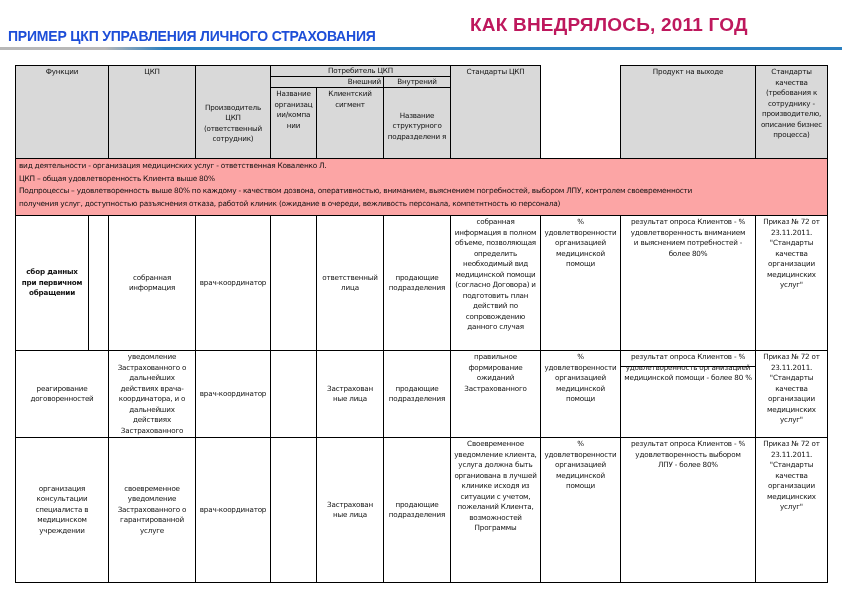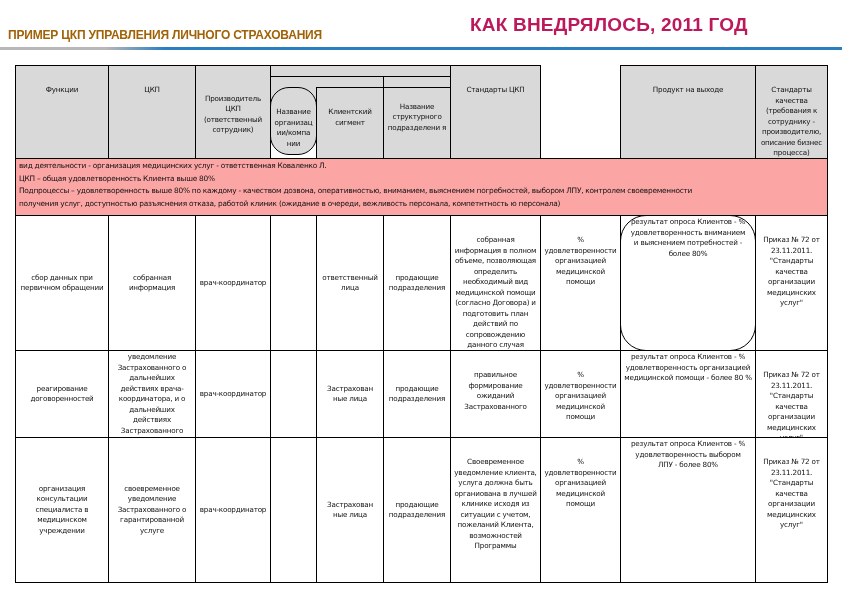--- a/index.html
+++ b/index.html
@@ -1,28 +1,28 @@
 <!DOCTYPE html>
 <html><head>
 <meta charset="utf-8">
 <style>
   html, body { margin:0; padding:0; }
   body { width:842px; height:595px; background:#ffffff; position:relative; overflow:hidden;
          font-family:"Liberation Sans", sans-serif; }
-  .title-left { position:absolute; left:8px; top:28px; font-size:12px; font-weight:bold; color:#a16207;
+  .title-left { position:absolute; left:8px; top:28px; font-size:14px; font-weight:bold; color:#1d4ed8;
                 letter-spacing:-0.2px; }
   .title-right { position:absolute; left:470px; top:14px; font-size:19px; font-weight:bold; color:#be185d;
                  letter-spacing:0.2px; }
   .rule-grey { position:absolute; left:0; top:47px; width:110px; height:3px; background:#b8b8b8; }
   .rule-blue { position:absolute; left:105px; top:47px; width:737px; height:3px;
                background:linear-gradient(to right, #b8b8b8 0px, #2a7fc0 60px, #2a7fc0 100%); }
   .tbl { position:absolute; left:15px; top:65px; width:813px; height:518px; }
   .cell { position:absolute; box-sizing:border-box; border:1px solid #000; font-size:7.2px; line-height:10.5px;
           color:#111; text-align:center; display:flex; align-items:center; justify-content:center;
-          padding:19px 2px; overflow:hidden; font-family:"DejaVu Sans", sans-serif; letter-spacing:-0.2px; }
+          padding:1px 2px; overflow:hidden; font-family:"DejaVu Sans", sans-serif; letter-spacing:-0.2px; }
   .hdr { background:#d9d9d9; }
   .top { align-items:flex-start; }
   .yellow { position:absolute; box-sizing:border-box; border:1px solid #000; background:#fca5a5;
             font-size:7.4px; line-height:12.5px; color:#111; padding:1px 3px;
             font-family:"DejaVu Sans", sans-serif; letter-spacing:-0.25px; }
   .yellow div { white-space:nowrap; }
 </style>
 </head>
 <body>
 
@@ -42,23 +42,23 @@
   <div class="cell hdr" style="left:180px;top:0;width:76px;height:108px;padding-top:10px;">
       <span>Производитель ЦКП (ответственный сотрудник)</span>
     </div>
   <div class="cell hdr" style="left:255px;top:0;width:181px;height:12px;">
       <span>Потребитель ЦКП</span>
     </div>
   <div class="cell hdr" style="left:255px;top:11px;width:114px;height:12px;justify-content:flex-end;">
       <span>Внешний</span>
     </div>
   <div class="cell hdr" style="left:368px;top:11px;width:68px;height:12px;">
-      <span>Программы</span>
+      <span>Внутрений</span>
     </div>
-  <div class="cell hdr top" style="left:255px;top:22px;width:47px;height:68px;border-radius:19px;">
+  <div class="cell hdr top" style="left:255px;top:22px;width:47px;height:80px;">
       <span>Название организац ии/компа нии</span>
     </div>
   <div class="cell hdr top" style="left:301px;top:22px;width:68px;height:72px;">
       <span>Клиентский сигмент</span>
     </div>
   <div class="cell hdr" style="left:368px;top:22px;width:68px;height:72px;padding-top:8px;">
       <span>Название структурного подразделени я</span>
     </div>
   <div class="cell hdr top" style="left:435px;top:0;width:91px;height:94px;">
       <span>Стандарты ЦКП</span>
@@ -70,21 +70,21 @@
       <span>Стандарты качества (требования к сотруднику - производителю, описание бизнес процесса)</span>
     </div>
 
   <div class="yellow" style="left:0;top:93px;width:813px;height:58px;">
     <div>вид деятельности - организация медицинских услуг - ответственная Коваленко Л.</div>
     <div>ЦКП – общая удовлетворенность Клиента выше 80%</div>
     <div>Подпроцессы – удовлетворенность выше 80% по каждому - качеством дозвона, оперативностью, вниманием, выяснением погребностей, выбором ЛПУ, контролем своевременности</div>
     <div>получения услуг, доступностью разъяснения отказа, работой клиник (ожидание в очереди, вежливость персонала, компетнтность ю персонала)</div>
   </div>
 
-  <div class="cell" style="left:0;top:150px;width:94px;height:136px;">
+  <div class="cell" style="left:0;top:150px;width:74px;height:136px;font-weight:bold;">
       <span>сбор данных при первичном обращении</span>
     </div>
   <div class="cell" style="left:93px;top:150px;width:88px;height:136px;">
       <span>собранная информация</span>
     </div>
   <div class="cell" style="left:180px;top:150px;width:76px;height:136px;">
       <span>врач-координатор</span>
     </div>
   <div class="cell" style="left:255px;top:150px;width:47px;height:136px;">
       <span></span>
@@ -94,21 +94,21 @@
     </div>
   <div class="cell" style="left:368px;top:150px;width:68px;height:136px;">
       <span>продающие подразделения</span>
     </div>
   <div class="cell top" style="left:435px;top:150px;width:91px;height:136px;">
       <span>собранная информация в полном объеме, позволяющая определить необходимый вид медицинской помощи (согласно Договора) и подготовить план действий по сопровождению данного случая</span>
     </div>
   <div class="cell top" style="left:525px;top:150px;width:81px;height:136px;">
       <span>% удовлетворенности организацией медицинской помощи</span>
     </div>
-  <div class="cell top" style="left:605px;top:150px;width:136px;height:136px;padding:1px 8px;border-radius:26px;">
+  <div class="cell top" style="left:605px;top:150px;width:136px;height:152px;padding:1px 8px;">
       <span>результат опроса Клиентов - % удовлетворенность вниманием и выяснением потребностей - более 80%</span>
     </div>
   <div class="cell top" style="left:740px;top:150px;width:73px;height:136px;">
       <span>Приказ № 72 от 23.11.2011. "Стандарты качества организации медицинских услуг"</span>
     </div>
 
   <div class="cell" style="left:0;top:285px;width:94px;height:88px;">
       <span>реагирование договоренностей</span>
     </div>
   <div class="cell" style="left:93px;top:285px;width:88px;height:88px;">

